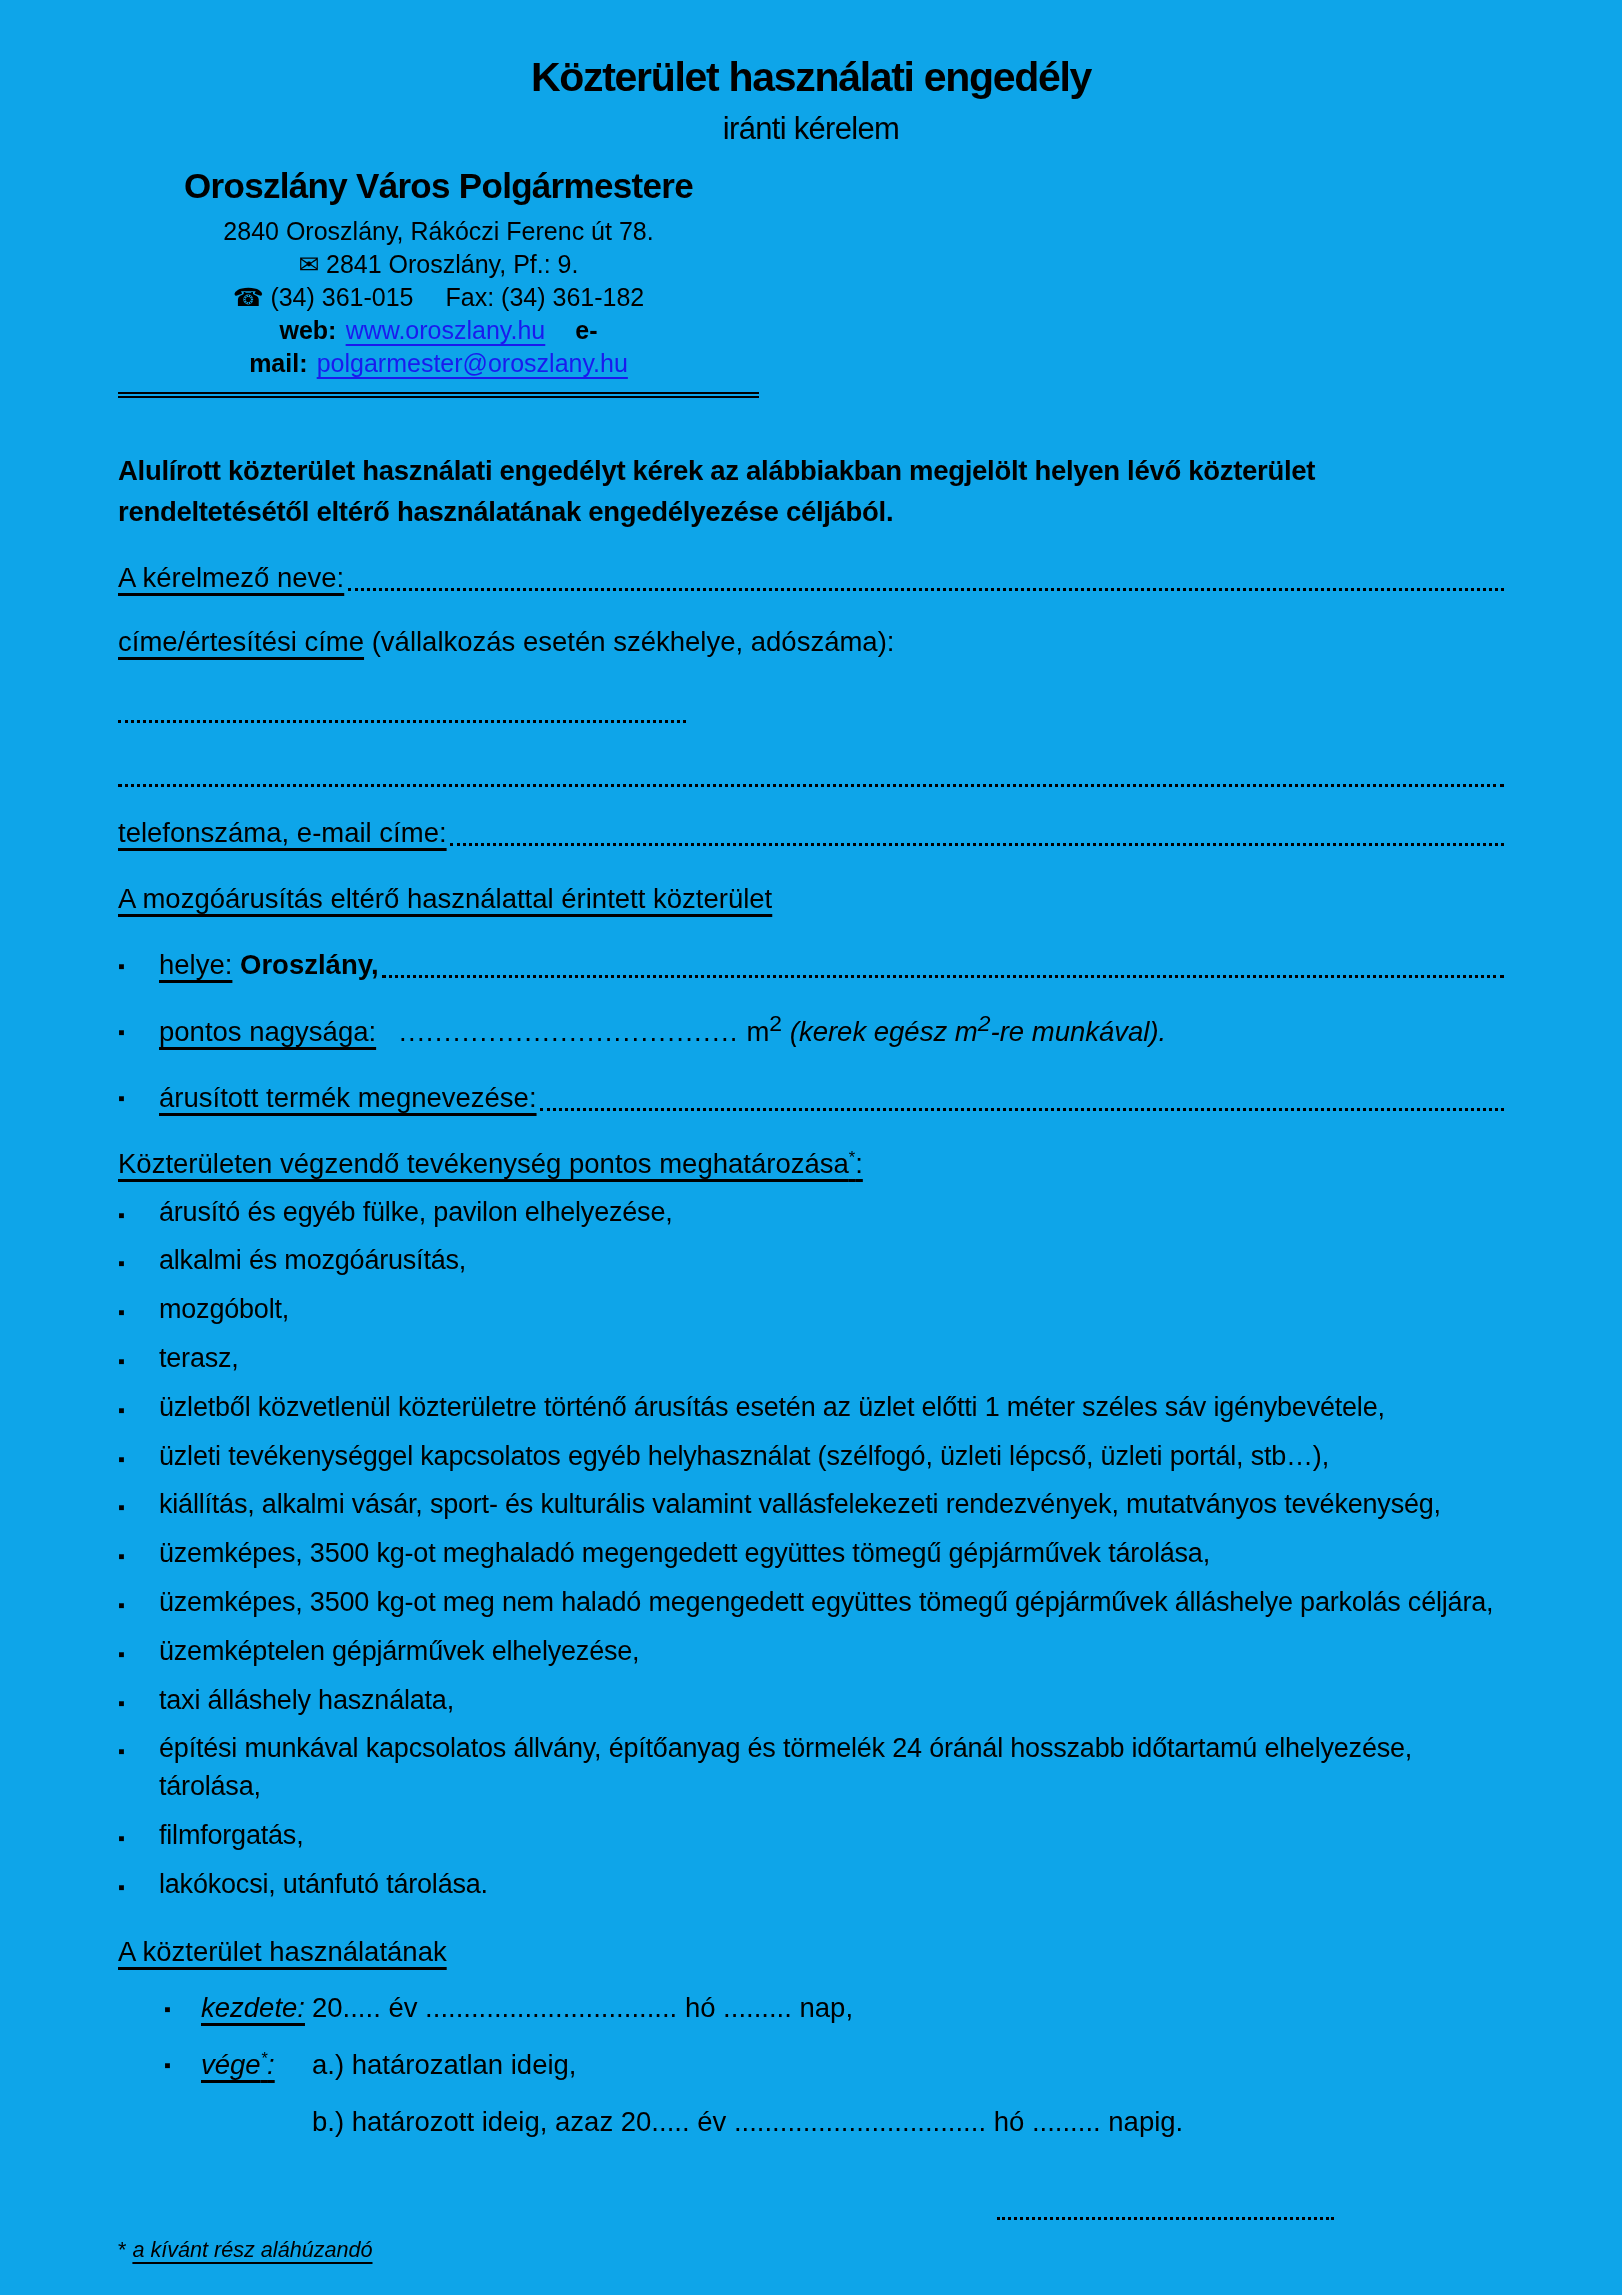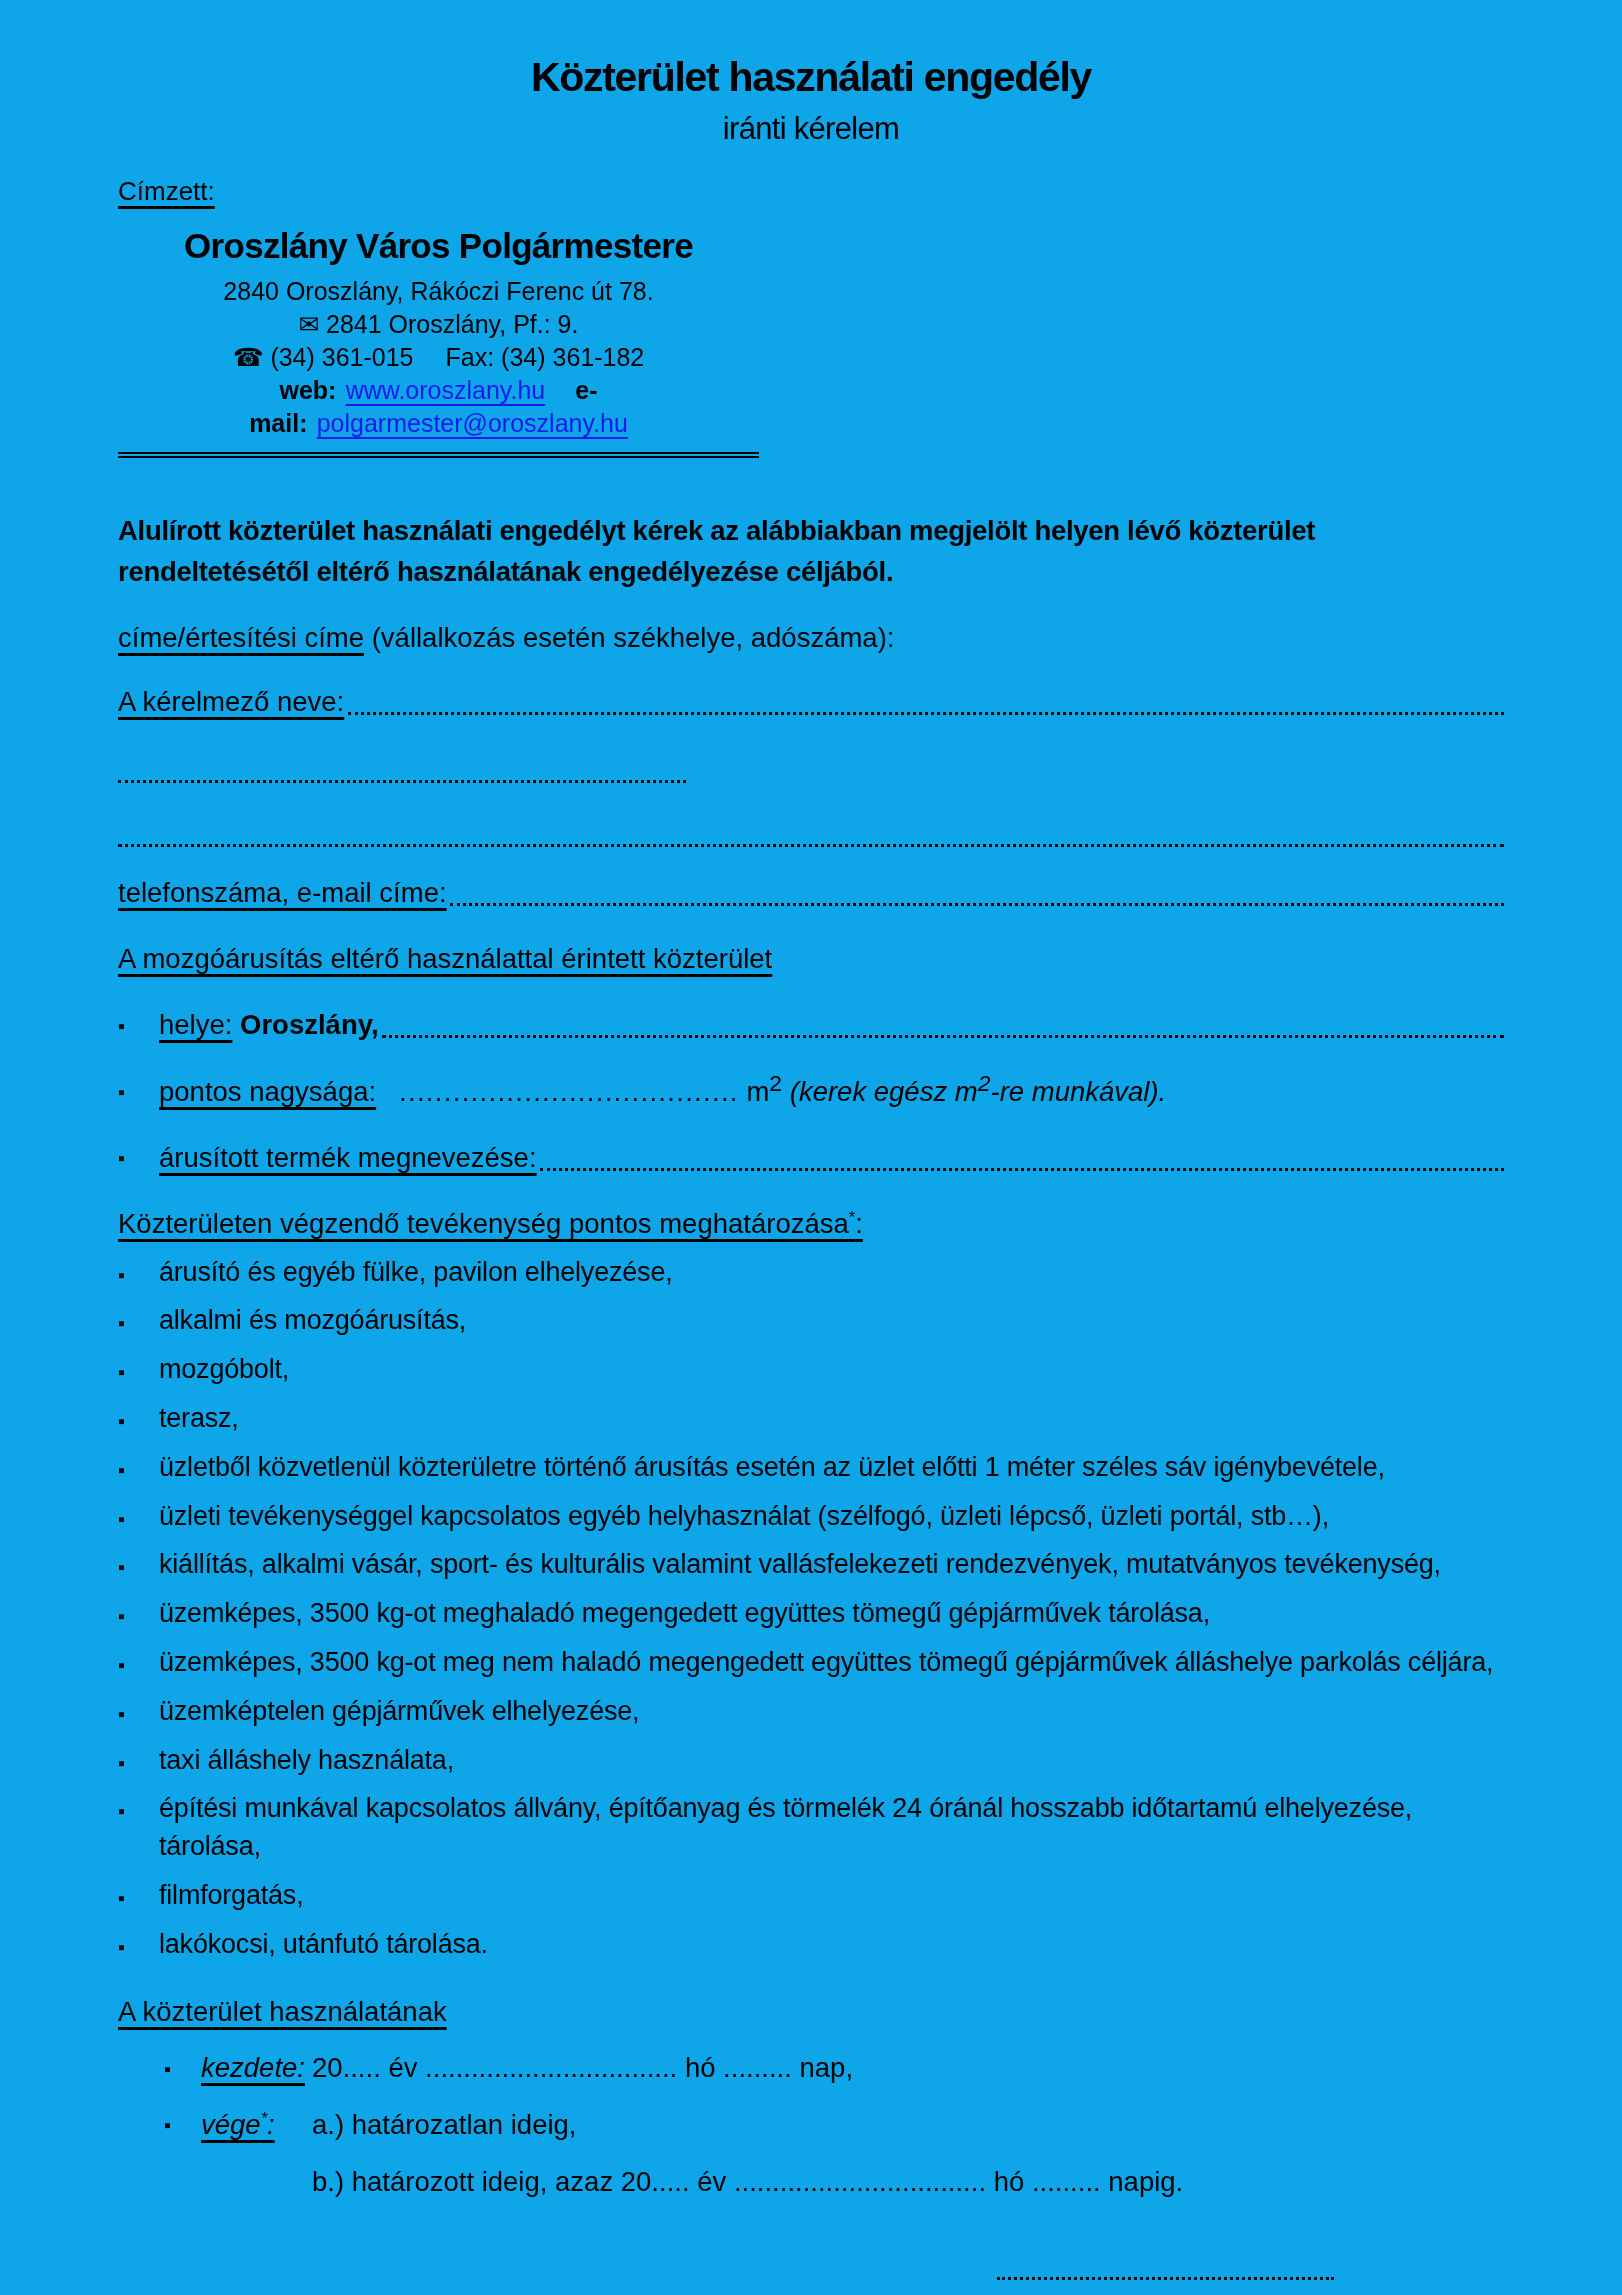--- a/index.html
+++ b/index.html
@@ -151,23 +151,20 @@
   .footnote .fn-text{font-style:italic;}
 </style>
 </head>
 <body>
 
 <div class="page">
 
   <div class="title">Közterület használati engedély</div>
   <div class="subtitle">iránti kérelem</div>
 
-  <div class="cimzett">
-    <span class="u">Címzett:</span>
-  </div>
 
   <div class="recipient">
     <div class="r-name">Oroszlány Város Polgármestere</div>
     <div class="r-line">2840 Oroszlány, Rákóczi Ferenc út 78.</div>
     <div class="r-line">
       <span class="icon">✉</span><span>2841 Oroszlány, Pf.: 9.</span>
     </div>
     <div class="r-line">
       <span class="icon">☎</span><span>(34) 361-015</span><span class="gap-l">Fax:</span>&nbsp;<span>(34) 361-182</span>
     </div>
@@ -175,26 +172,26 @@
       <span class="lbl">web:</span><a class="link">www.oroszlany.hu</a><span class="sep"></span><span class="lbl">e-mail:</span><a class="link">polgarmester@oroszlany.hu</a>
     </div>
   </div>
 
   <p class="intro">
     <span>Alulírott közterület használati engedélyt kérek az alábbiakban megjelölt helyen lévő közterület</span><br>
     <span>rendeltetésétől eltérő használatának engedélyezése céljából.</span>
   </p>
 
   <div class="row">
-    <span><span class="u">címe/értesítési címe</span><span> (vállalkozás esetén székhelye, adószáma):</span></span>
-  </div>
-
-  <div class="row">
     <span class="u">A kérelmező neve:</span>
     <span class="dots"></span>
+  </div>
+
+  <div class="row">
+    <span><span class="u">címe/értesítési címe</span><span> (vállalkozás esetén székhelye, adószáma):</span></span>
   </div>
 
   <div class="short-dots"></div>
   <div class="full-dots"></div>
 
   <div class="row">
     <span class="u">telefonszáma, e-mail címe:</span>
     <span class="dots"></span>
   </div>
 

